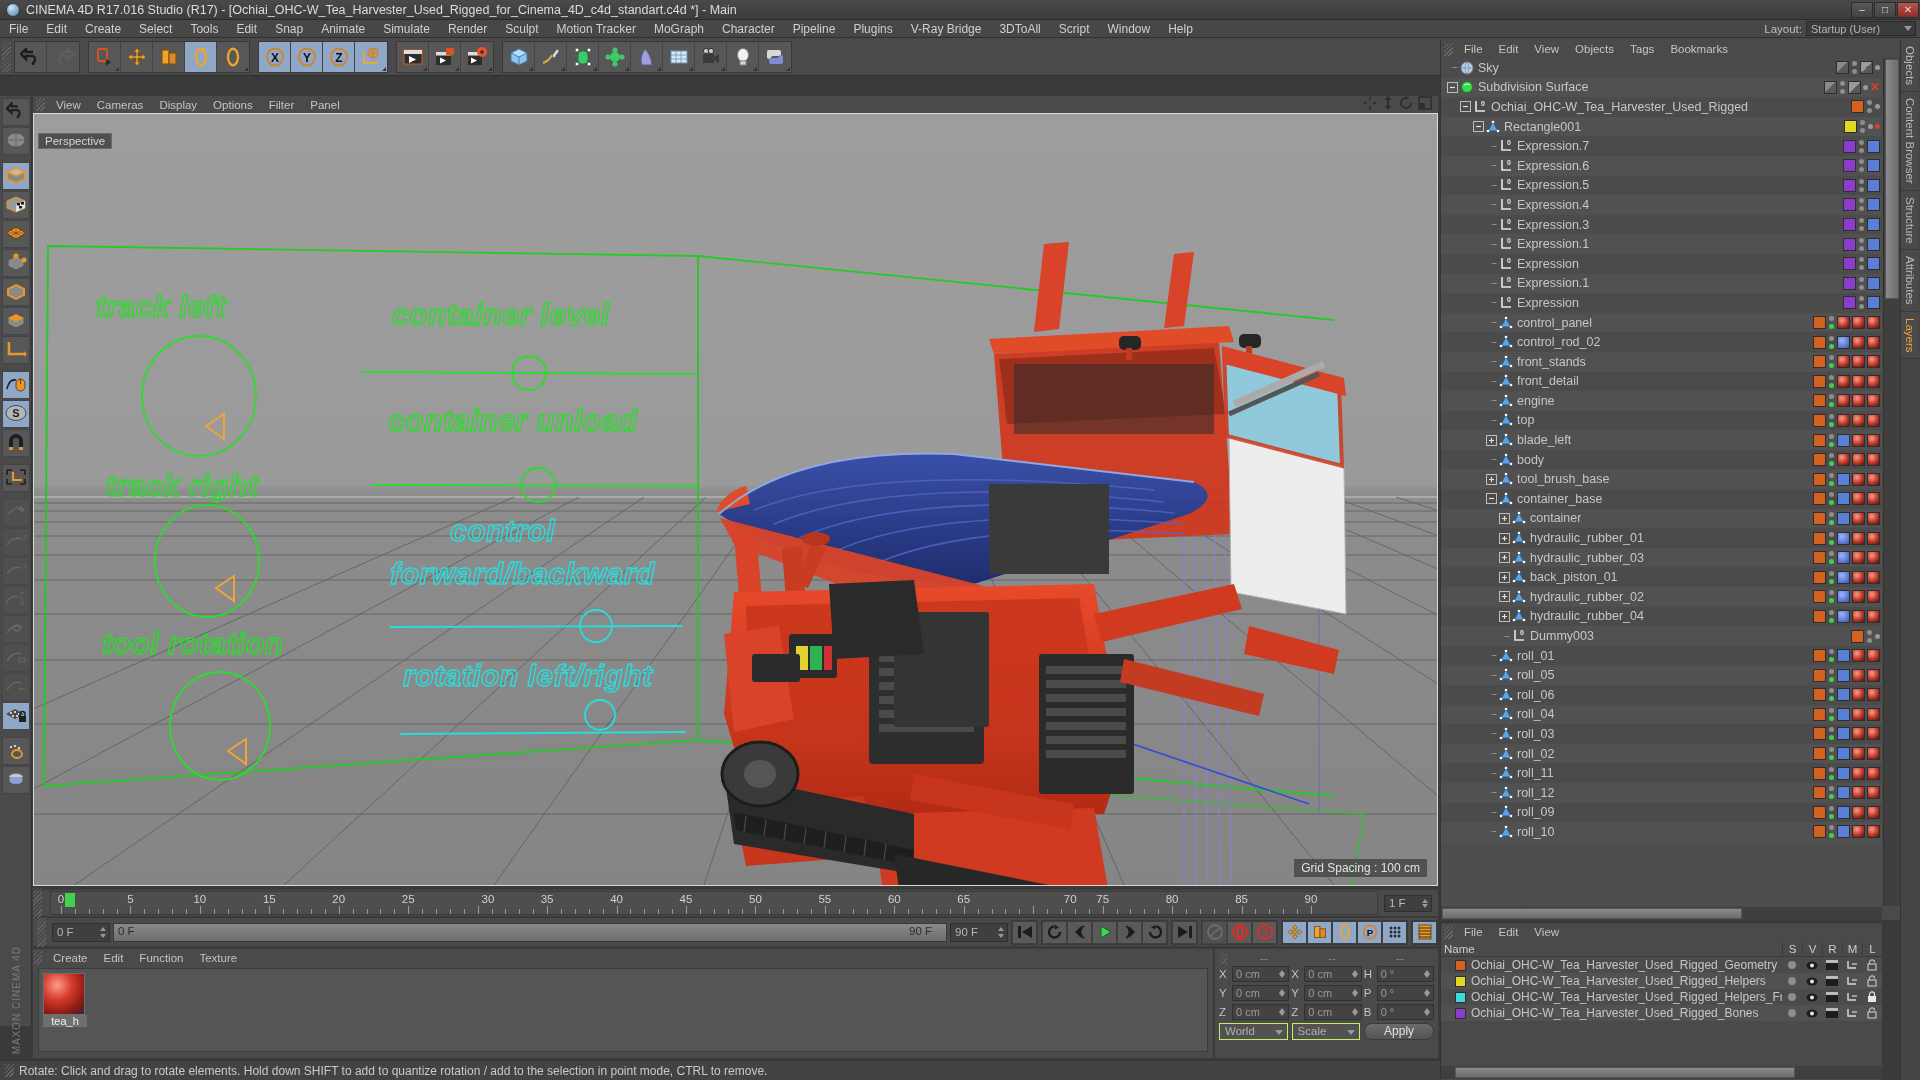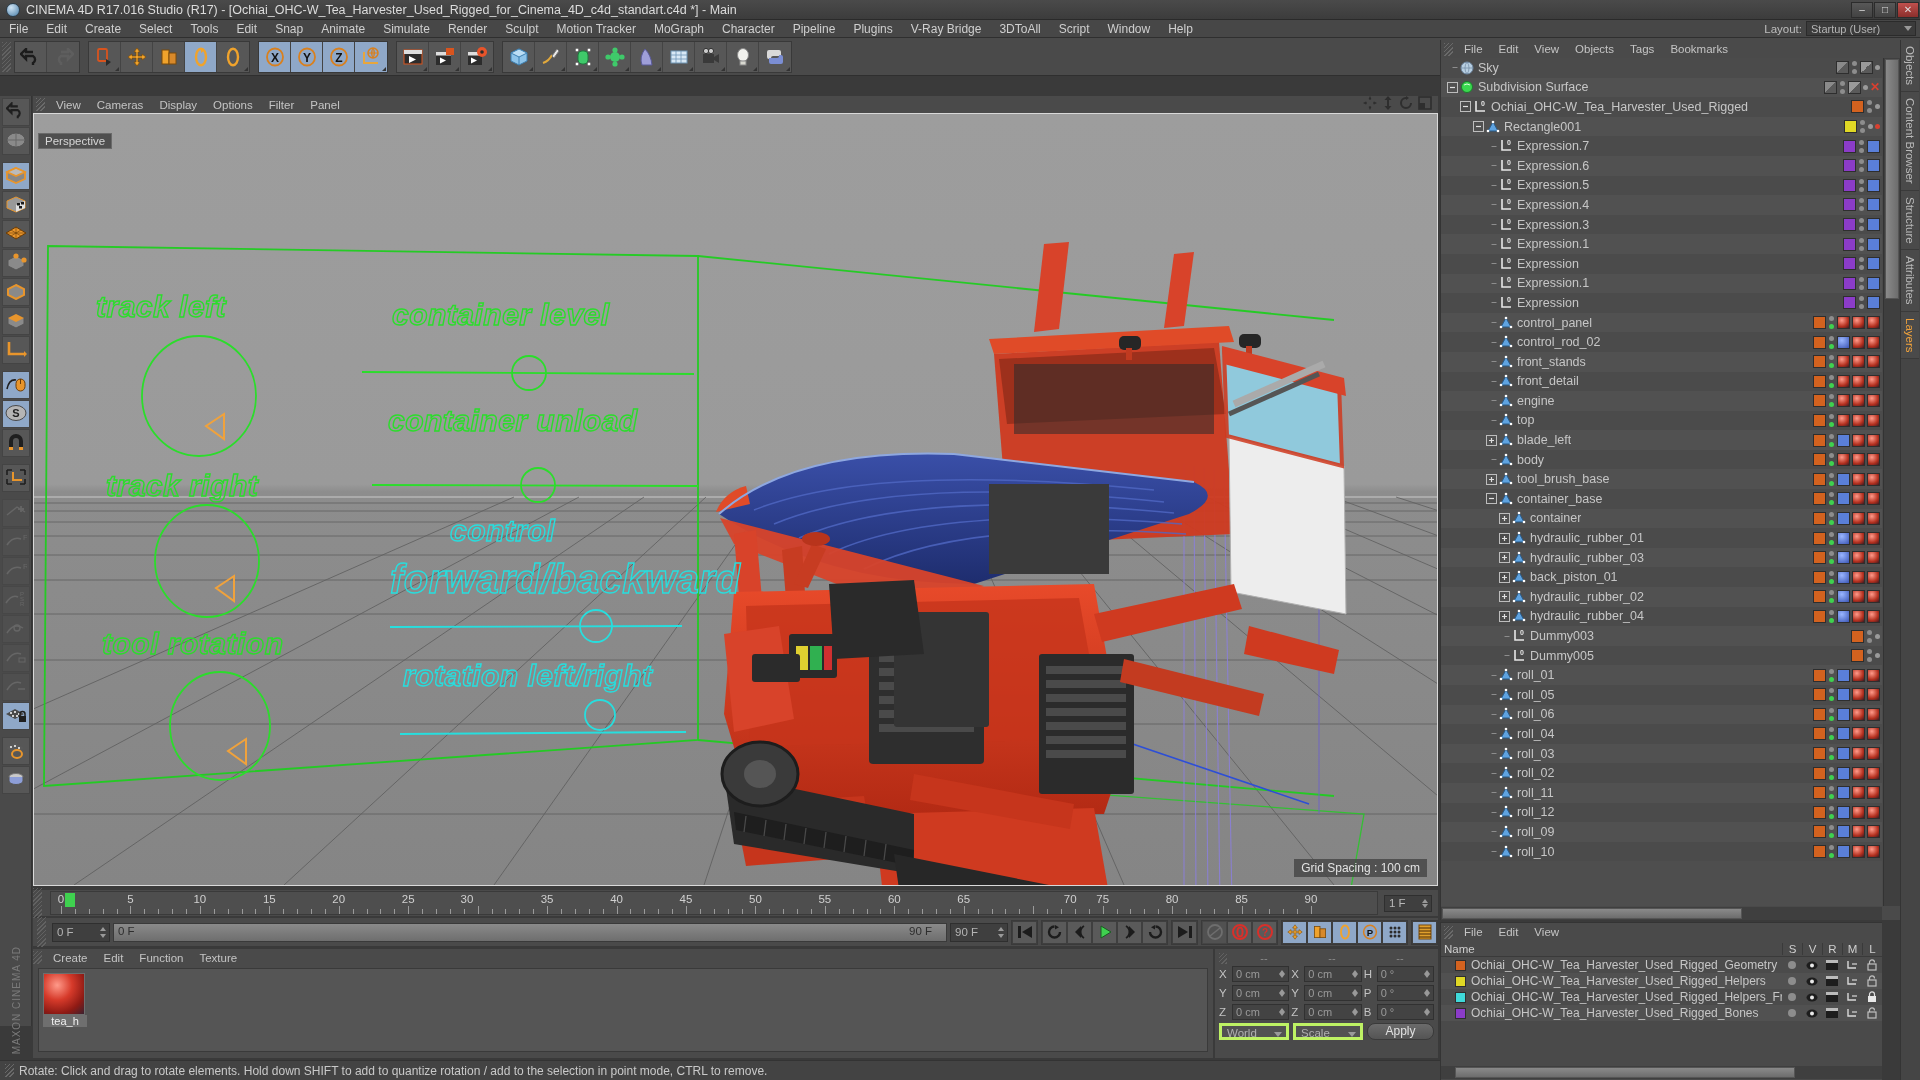--- a/index.html
+++ b/index.html
@@ -129,21 +129,21 @@
   #coords { position:absolute; left:1214px; top:948px; width:224px; height:110px;
      background:#4a4a4a; border-left:1px solid #3a3a3a; border-top:1px solid #3a3a3a;
      padding:2px 4px; }
   #coords .hdr { display:flex; font-size:11px; color:#8d8d8d; height:14px; align-items:center;}
   #coords .hdr span { flex:1; text-align:center; }
   .crow { display:flex; align-items:center; height:18px; gap:2px; margin-bottom:1px; }
   .clab { width:11px; font-size:11.5px; color:#c3c3c3; }
   .cfield { flex:1; height:16px; background:#434343; border:1px solid #313131;
      color:#9a9a9a; font-size:11px; line-height:14px; padding-left:3px; position:relative; }
   #coords .brow { display:flex; gap:4px; margin-top:2px; }
-  .csel { flex:1; height:17px; background:#525252; border:3px solid #bef264;
+  .csel { flex:1; height:17px; background:#525252; border:1px solid #bef264;
      color:#b0b0b0; font-size:11.5px; line-height:15px; padding-left:5px; position:relative;}
   .csel .arr{position:absolute;right:4px;top:6px;border-left:4px solid transparent;
      border-right:4px solid transparent;border-top:5px solid #9a9a9a;}
   #apply-btn { flex:1.1; height:17px; background:linear-gradient(#6b6b6b,#545454);
      border:1px solid #3a3a3a; border-radius:8px; color:#e0e0e0; font-size:12px;
      text-align:center; line-height:15px; }
 
   
   #objmgr { position:absolute; left:1440px; top:40px; width:460px; height:880px;
      background:#4a4a4a; border-left:1px solid #343434; }
@@ -864,21 +864,21 @@
         <text x="-20" y="14" font-size="9" fill="#cfcfcf" font-family="Liberation Sans">Z</text>
       </g>
     </svg>
 
     <div id="anno-layer">
         <div class="anno" style="left: 62px; top: 176px; font-size: 30px;">track left</div>
         <div class="anno" style="left: 358px; top: 184px; font-size: 30px;">container level</div>
         <div class="anno" style="left: 72px; top: 355px; font-size: 30px;">track right</div>
         <div class="anno" style="left: 354px; top: 290px; font-size: 30px;">container unload</div>
         <div class="anno cy" style="left: 416px; top: 400px; font-size: 30px;">control</div>
-        <div class="anno cy" style="left: 356px; top: 443px; font-size: 40px;">forward/backward</div>
+        <div class="anno cy" style="left: 356px; top: 443px; font-size: 30px;">forward/backward</div>
         <div class="anno" style="left: 68px; top: 513px; font-size: 30px;">tool rotation</div>
         <div class="anno cy" style="left: 369px; top: 545px; font-size: 30px;">rotation left/right</div>
       </div>
     <div id="persp-label">Perspective</div>
     <div id="grid-spacing">Grid Spacing : 100 cm</div>
   </div>
 </div>
 
 <div id="timeline">
   <div class="grip"></div>
@@ -890,21 +890,21 @@
       <div class="lbl" style="left: 79.4444px;">5</div>
       <div class="tick" style="left: 148.889px; height: 8px;"></div>
       <div class="lbl" style="left: 148.889px;">10</div>
       <div class="tick" style="left: 218.333px; height: 8px;"></div>
       <div class="lbl" style="left: 218.333px;">15</div>
       <div class="tick" style="left: 287.778px; height: 8px;"></div>
       <div class="lbl" style="left: 287.778px;">20</div>
       <div class="tick" style="left: 357.222px; height: 8px;"></div>
       <div class="lbl" style="left: 357.222px;">25</div>
       <div class="tick" style="left: 426.667px; height: 8px;"></div>
-      <div class="lbl" style="left: 416px; text-align: right;">30</div>
+      <div class="lbl" style="left: 437px; text-align: right;">30</div>
       <div class="tick" style="left: 496.111px; height: 8px;"></div>
       <div class="lbl" style="left: 496.111px;">35</div>
       <div class="tick" style="left: 565.556px; height: 8px;"></div>
       <div class="lbl" style="left: 565.556px;">40</div>
       <div class="tick" style="left: 635px; height: 8px;"></div>
       <div class="lbl" style="left: 635px;">45</div>
       <div class="tick" style="left: 704.444px; height: 8px;"></div>
       <div class="lbl" style="left: 704.444px;">50</div>
       <div class="tick" style="left: 773.889px; height: 8px;"></div>
       <div class="lbl" style="left: 773.889px;">55</div>
@@ -1916,41 +1916,20 @@
         <div class="tagwrap">
           <div class="ltag" style="background: rgb(211, 98, 31);"></div>
           <div class="dotcol">
             <div class="dot" style="background:#8d8d8d"></div>
             <div class="dot" style="background:#8d8d8d"></div>
           </div>
           <div class="dot" style="background:#9a9a9a"></div>
         </div>
       </div>
       <div class="orow">
-        <span style="display: inline-block; width: 58px;"></span>
-        <span style="width: 13px; display: inline-flex; align-items: center;">
-          <svg width="11" height="11" viewBox="0 0 11 11">
-            <path d="M5.5 5.5 h5" stroke="#8d8d8d" stroke-width="1"></path>
-          </svg>
-        </span>
-        <span class="oicon"><svg width="14" height="14" viewBox="0 0 14 14">
-            <path d="M3 1 V11 H12" stroke="#e6e6e6" stroke-width="1.6" fill="none"></path>
-            <text x="8" y="6" font-size="7" font-weight="bold" fill="#e6e6e6" font-family="Liberation Sans">0</text>
-          </svg></span>
-        <span class="oname">Dummy005</span>
-        <div class="tagwrap">
-          <div class="ltag" style="background: rgb(211, 98, 31);"></div>
-          <div class="dotcol">
-            <div class="dot" style="background:#8d8d8d"></div>
-            <div class="dot" style="background:#8d8d8d"></div>
-          </div>
-          <div class="dot" style="background:#9a9a9a"></div>
-        </div>
-      </div>
-      <div class="orow">
         <span style="display: inline-block; width: 45px;"></span>
         <span style="width: 13px; display: inline-flex; align-items: center;">
           <svg width="11" height="11" viewBox="0 0 11 11">
             <path d="M5.5 5.5 h5" stroke="#8d8d8d" stroke-width="1"></path>
           </svg>
         </span>
         <span class="oicon"><svg width="14" height="14" viewBox="0 0 14 14">
             <path d="M7 2 L12 11 H2 Z" fill="#5fa3e0" stroke="#2b5c8a"></path>
             <circle cx="7" cy="2" r="1.3" fill="#fff"></circle>
             <circle cx="12" cy="11" r="1.3" fill="#fff"></circle>

